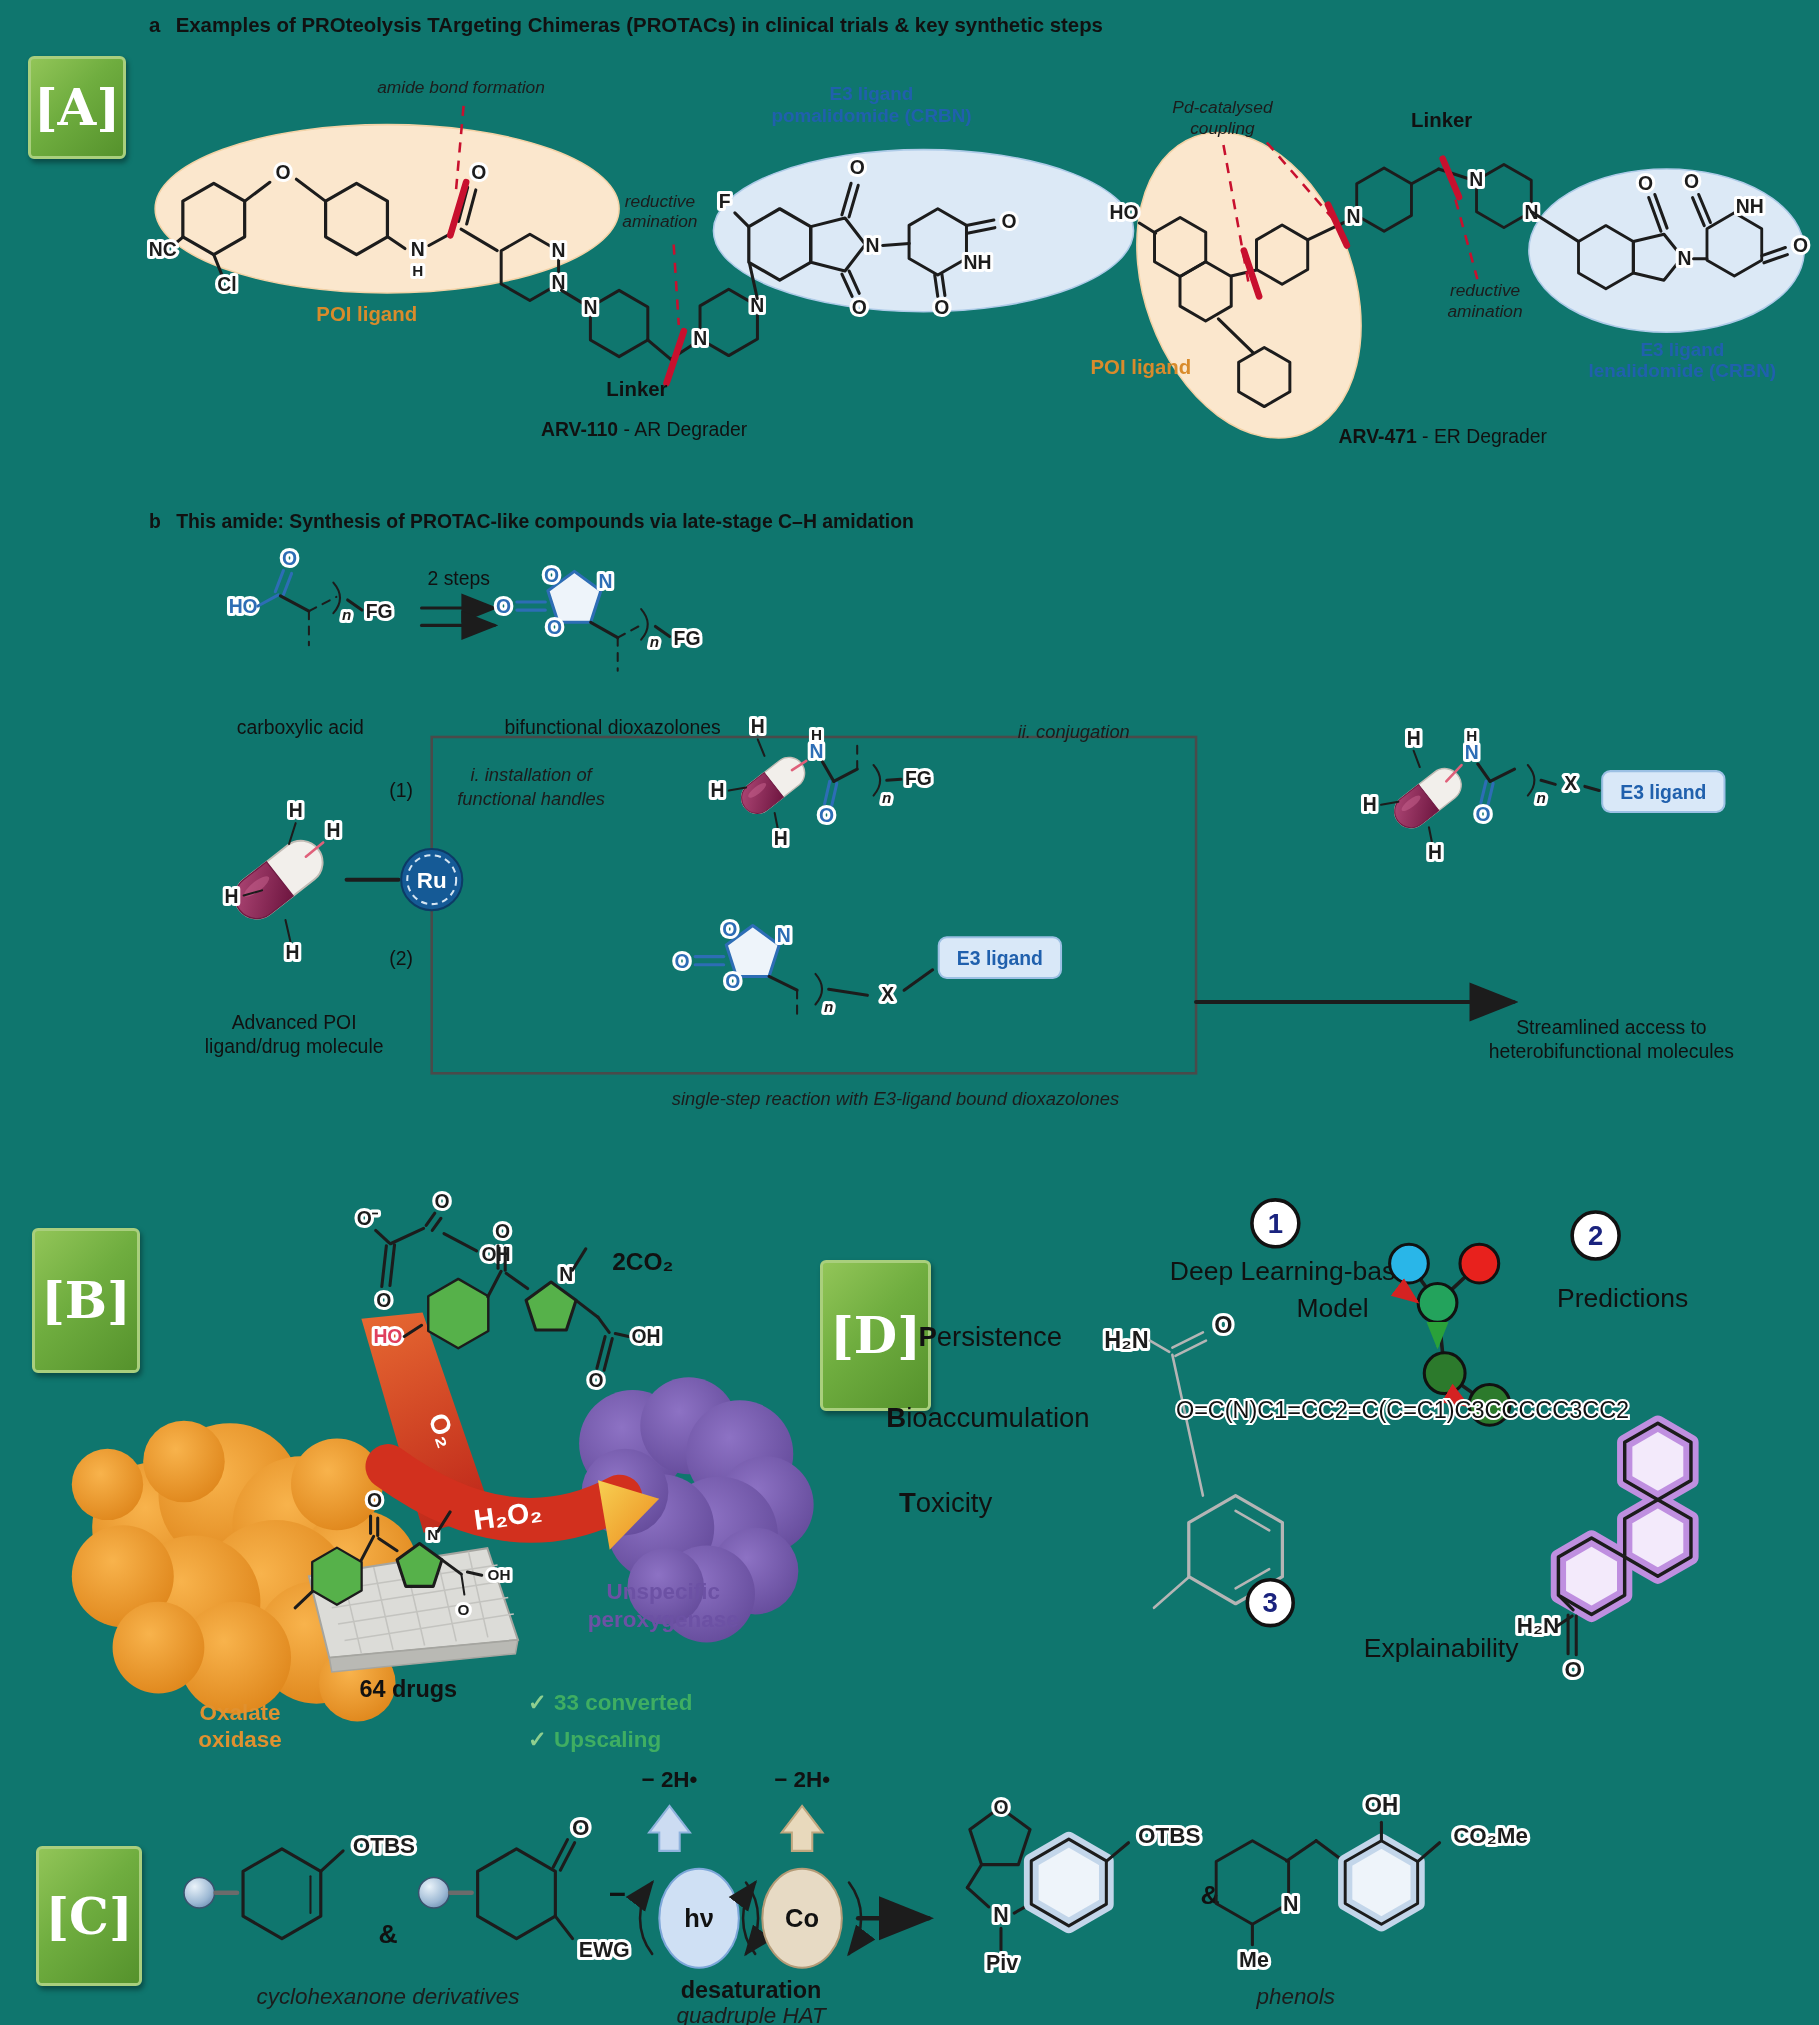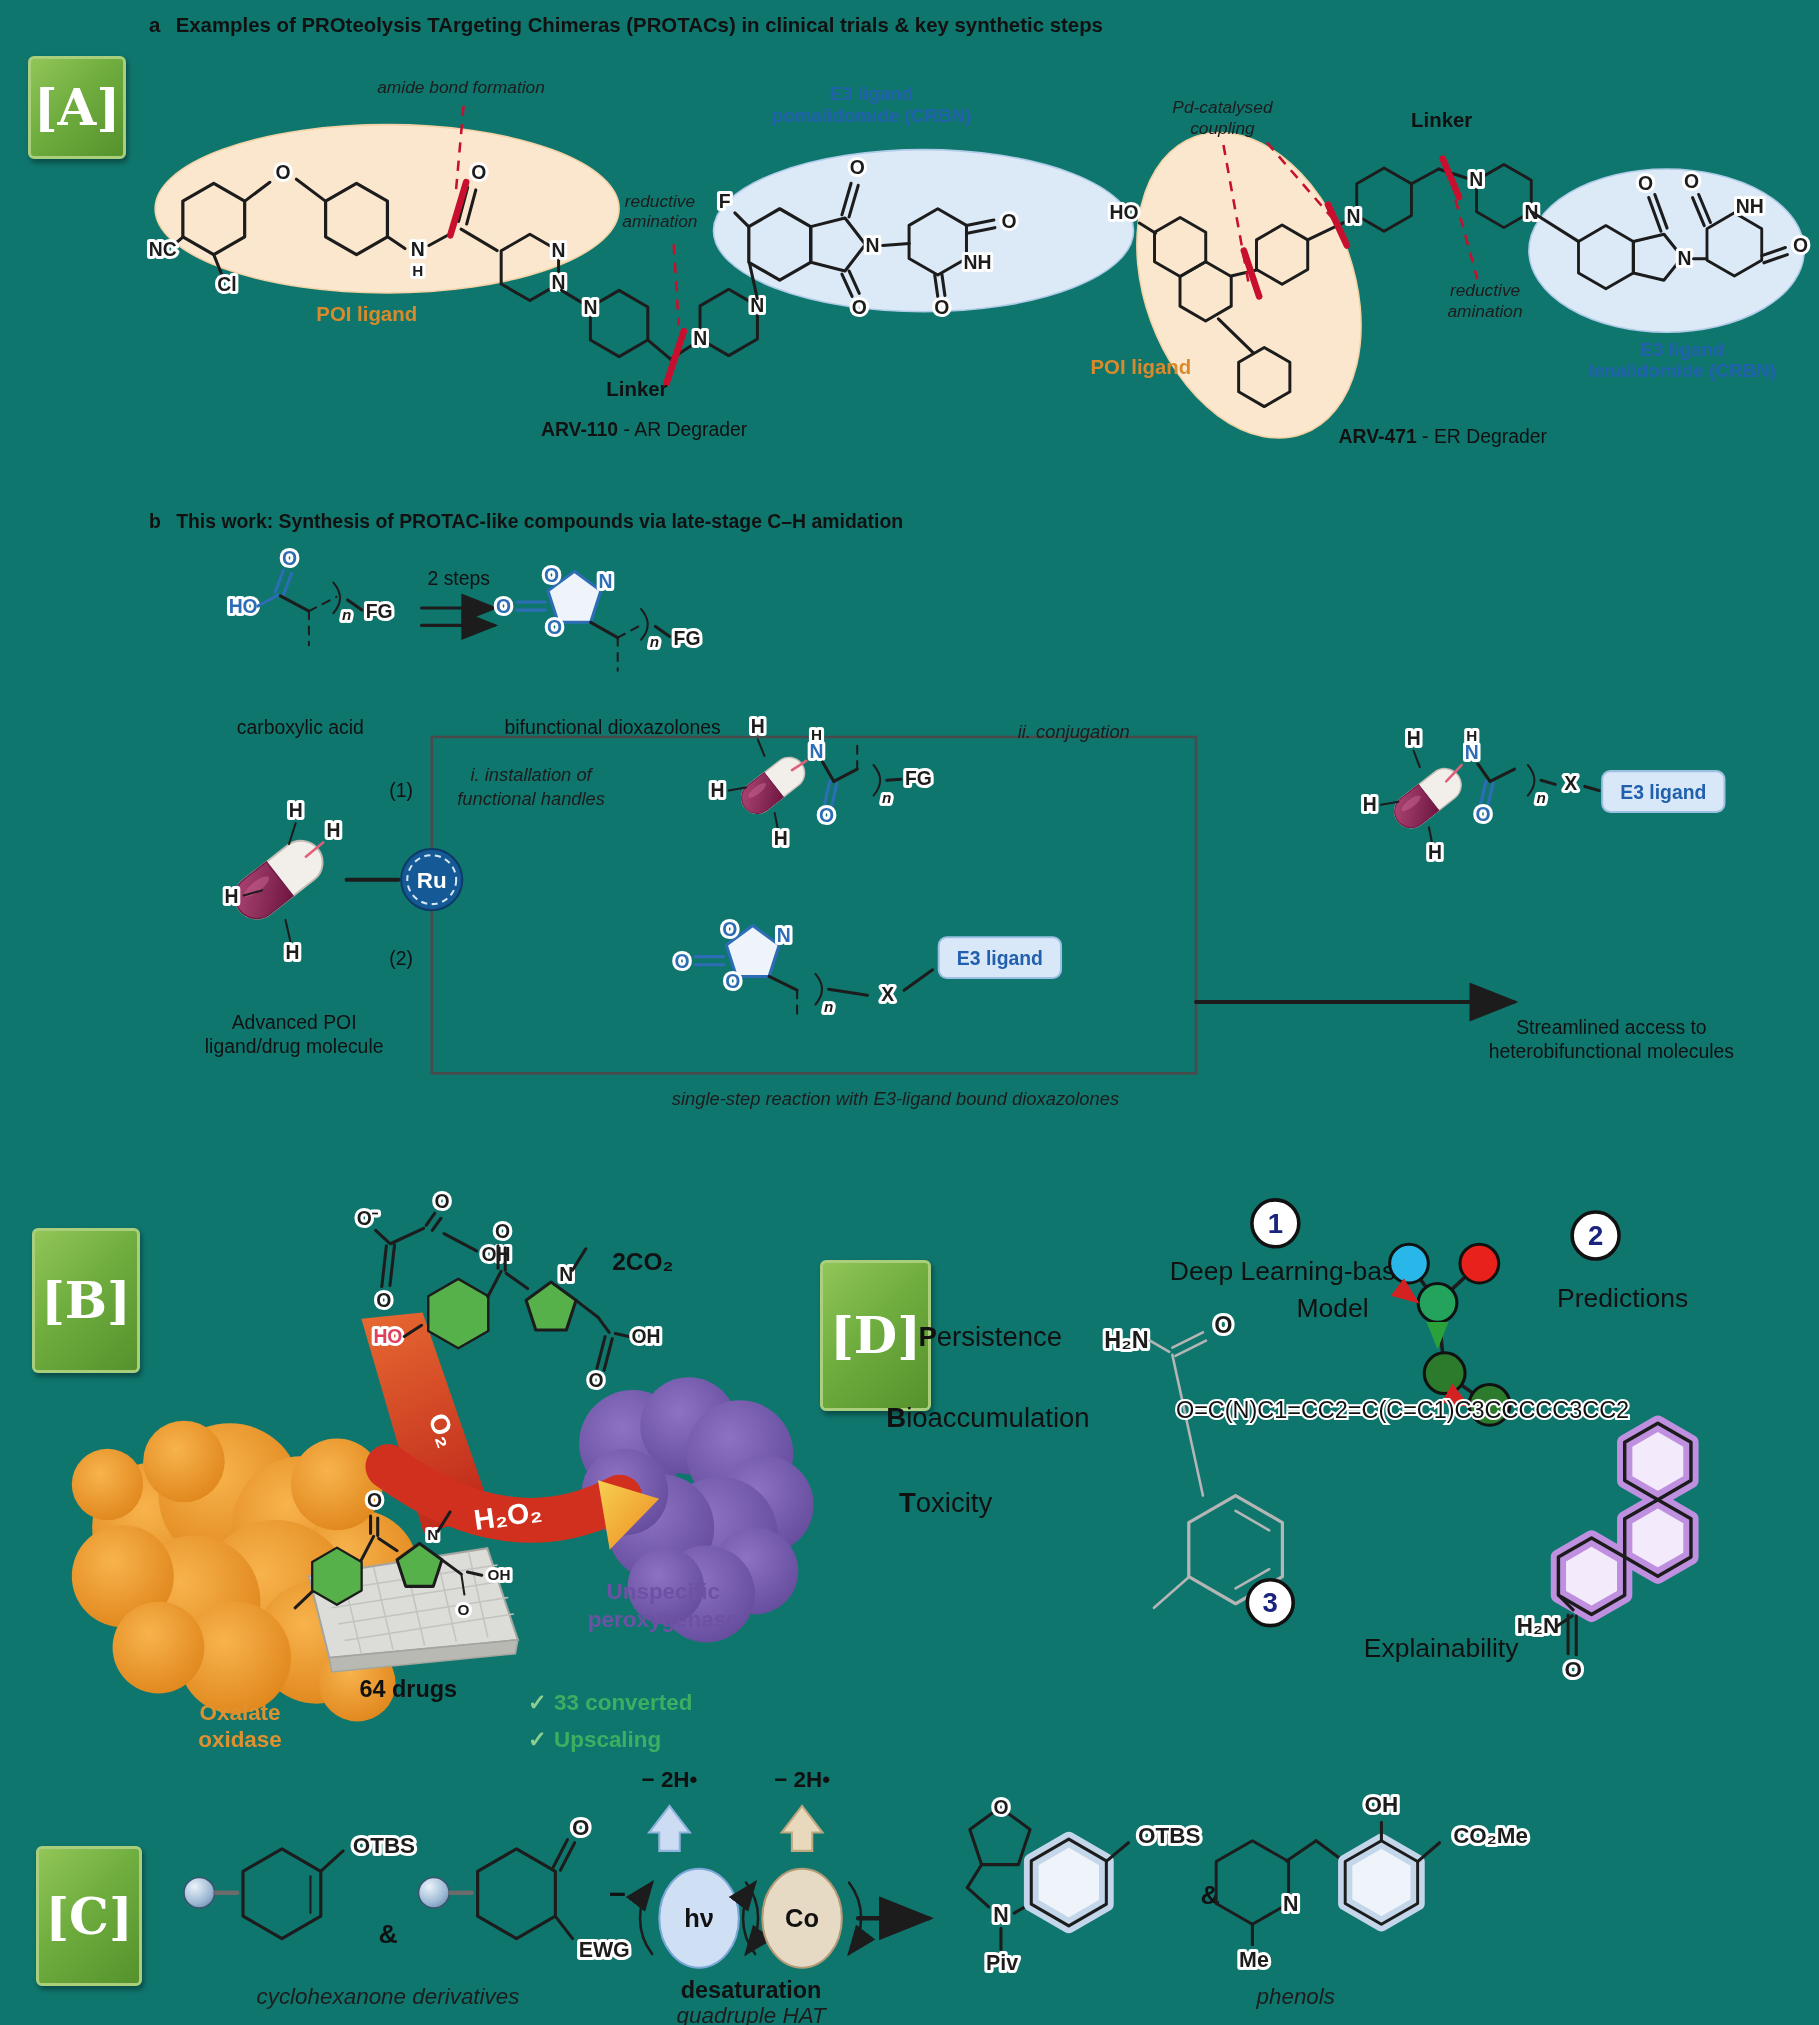--- a/index.html
+++ b/index.html
@@ -236,21 +236,21 @@
     <text x="678" y="120" class="capb">Linker</text>
     <text x="763" y="452" class="ital">reductive</text>
     <text x="763" y="492" class="ital">amination</text>
     <text x="88" y="604" class="poiT">POI ligand</text>
     <text x="1150" y="568" class="e3T">E3 ligand</text>
     <text x="1150" y="610" class="e3T">lenalidomide (CRBN)</text>
     <text x="680" y="740" class="cap"><tspan class="nameb">ARV-471</tspan><tspan> - ER Degrader</tspan></text>
   </svg>
 
   <div class="sec-title" style="left:149px;top:510px;font-size:19.4px">
-    <span class="sec-label">b</span><span>This work: Synthesis of PROTAC-like compounds via late-stage C–H amidation</span>
+    <span class="sec-label">b</span><span>This amide: Synthesis of PROTAC-like compounds via late-stage C–H amidation</span>
   </div>
 
   <svg class="panel" style="left:143px;top:551px" width="1673" height="586" viewBox="0 0 3280 1150">
 
     <g>
       <text x="195" y="122" class="atom atomblue">HO</text>
       <line x1="224" y1="108" x2="264" y2="86" class="bond" style="stroke:#2d6db5"></line>
       <line x1="258" y1="80" x2="274" y2="38" class="bond" style="stroke:#2d6db5"></line>
       <line x1="274" y1="86" x2="290" y2="44" class="bond" style="stroke:#2d6db5"></line>
       <text x="286" y="28" class="atom atomblue">O</text>

